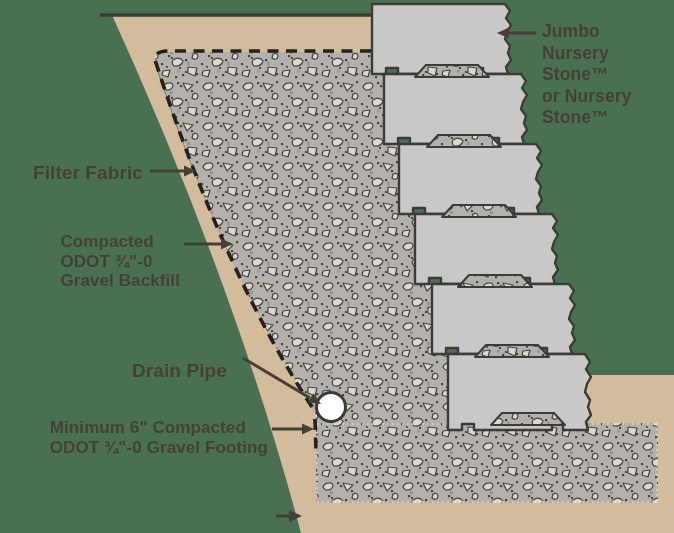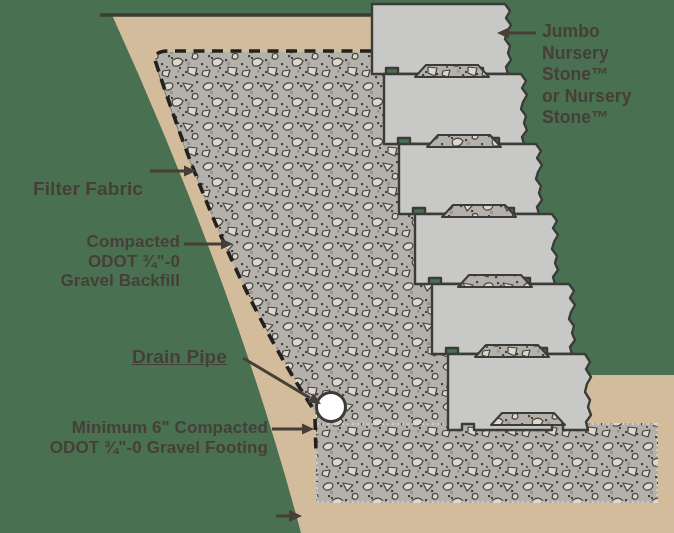--- a/index.html
+++ b/index.html
@@ -1,27 +1,27 @@
 <!DOCTYPE html>
 <html style="--c-bg: #4A7052; --c-soil: #D3BC9C; --c-gravel: #B4B0AB; --c-stone: #DCD8CF; --c-stone_edge: #45413B; --c-dot: #47433D; --c-mid: #99948D; --c-block: #C8C8C6; --c-outline: #3B3B38; --c-text: #453F38; --c-dash: #23201D; --c-pipe: #FFFFFF; --c-footing_dots: #D9D3C7;"><head>
 <meta charset="utf-8">
 <style>
   html,body{margin:0;padding:0;}
   body{font-family:"Liberation Sans", sans-serif;}
   .stage{position:relative;width:674px;height:533px;background:var(--c-bg);overflow:hidden;}
   .stage svg{position:absolute;left:0;top:0;}
   .lbl{position:absolute;color:var(--c-text);font-weight:700;white-space:pre-line;line-height:21.5px;font-size:17.5px;letter-spacing:.1px;}
   .lbl.big{font-size:19px;line-height:22px;}
-  .lbl.right{text-align:right;}
+  .lbl.right{text-align:left;}
   .lbl.center-3{font-size:17px;line-height:19.5px;}
   .lbl.two-line{font-size:17px;line-height:20px;}
   #lbl-jumbo{left:542px;top:21px;}
-  #lbl-filter{right:531px;top:178px;}
+  #lbl-filter{right:531px;top:162px;}
   #lbl-backfill{right:494px;top:232px;}
-  #lbl-drain{left:132px;top:346px;text-decoration:underline;}
+  #lbl-drain{left:132px;top:360px;}
   #lbl-footing{right:406px;top:418px;}
   #lbl-soil{left:147px;top:504px;font-size:19.5px;}
 </style>
 </head>
 <body>
 
 <div class="stage">
 
   <svg width="674" height="533" viewBox="0 0 674 533">
     <defs>

